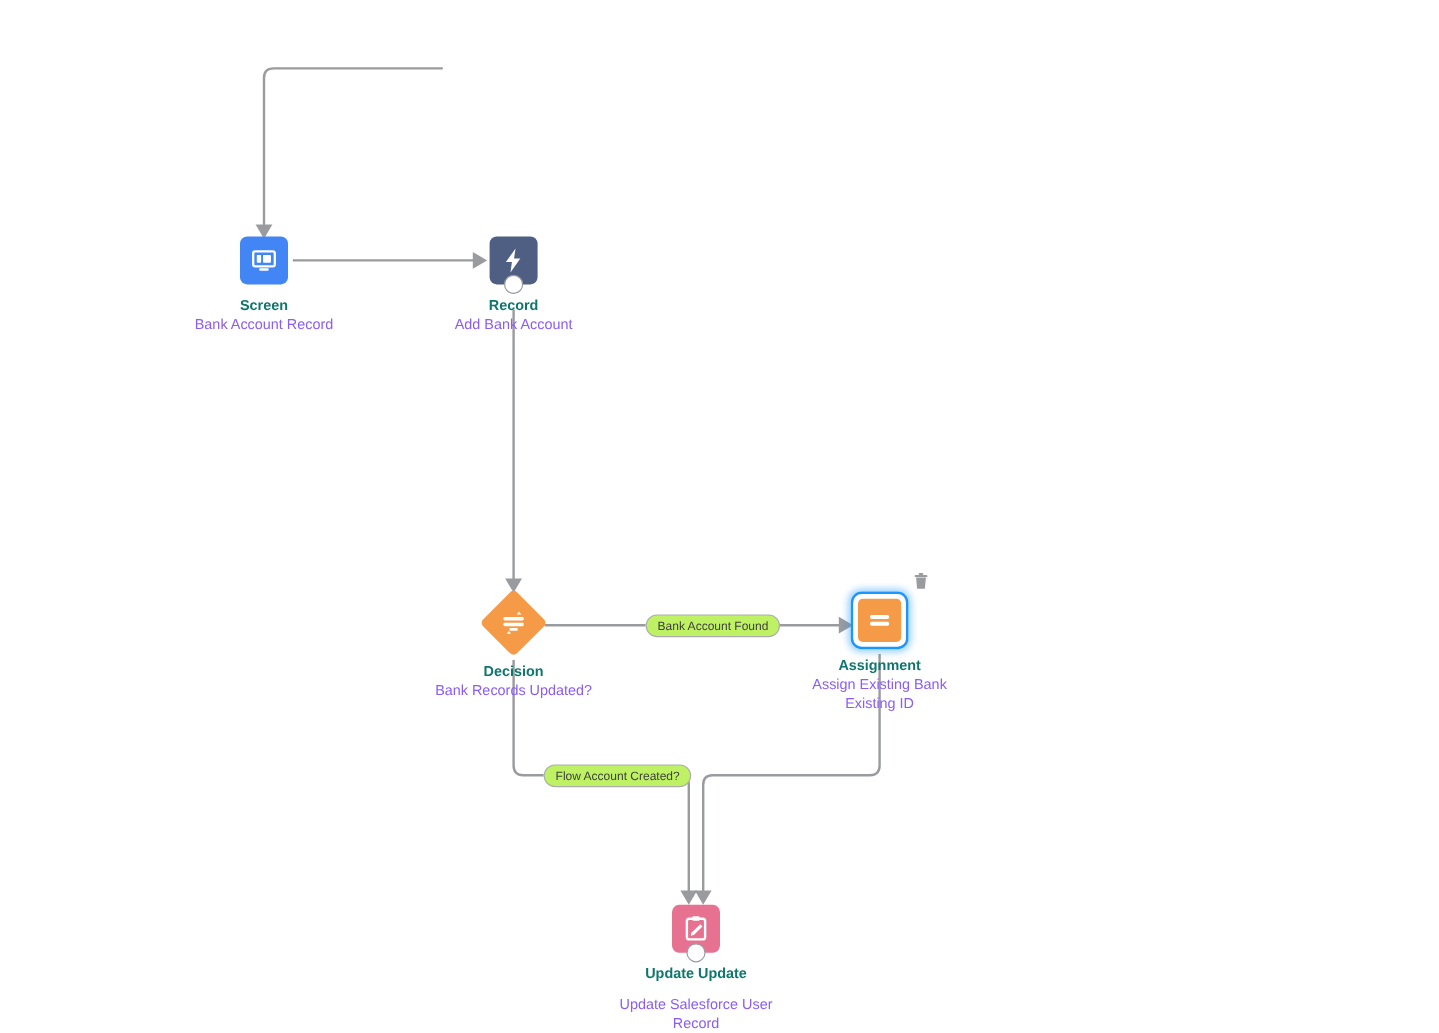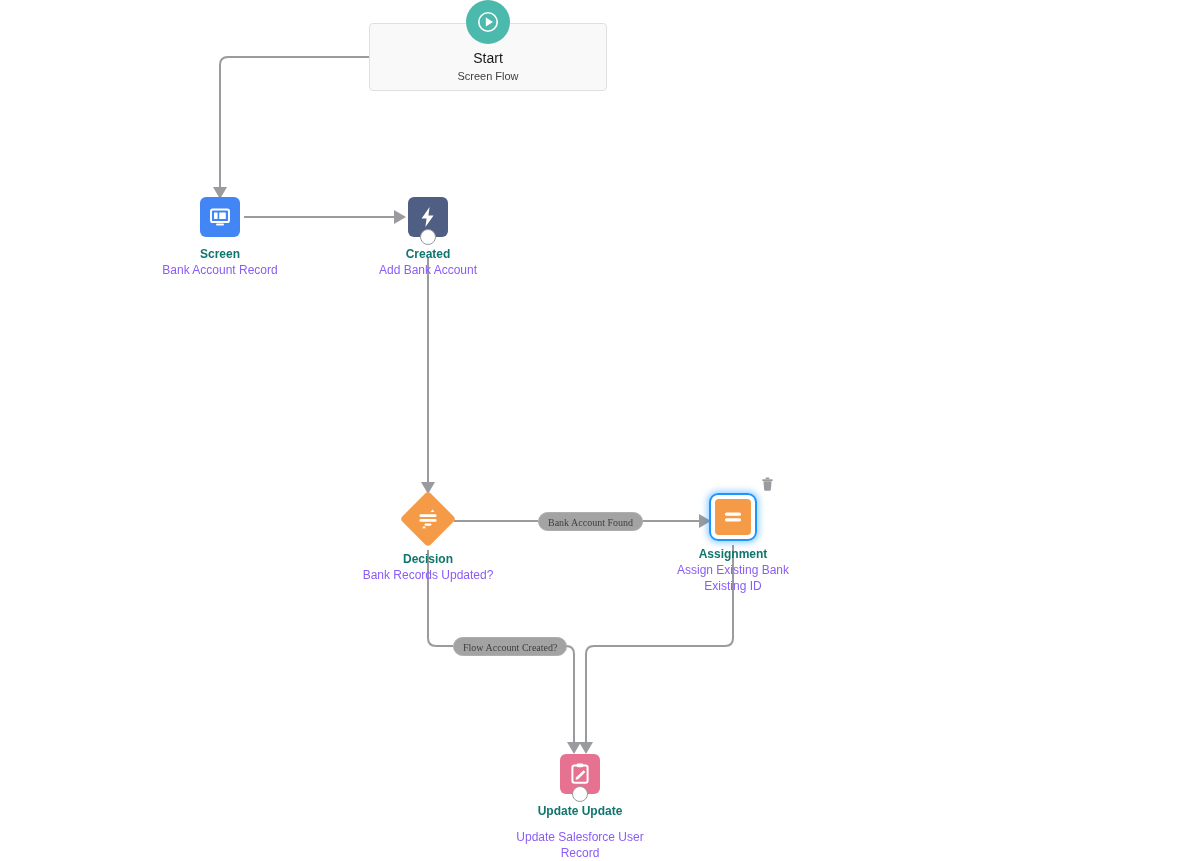--- a/index.html
+++ b/index.html
@@ -206,29 +206,28 @@
     align-items: center;
     justify-content: center;
     cursor: pointer;
   }
 
   
   .branch-pill {
     position: absolute;
     height: 19px;
     padding: 0 9px;
-    background: #a3a3a3;
+    background: #bef264;
     border: 1px solid #aeaeae;
     border-radius: 10px;
     font-size: 10px;
     color: #3e3e3c;
     line-height: 19px;
     white-space: nowrap;
     box-sizing: border-box;
-    font-family: Liberation Serif, serif;
   }
   #pill-found   { left: 538px; top: 512px; }
   #pill-created { left: 453px; top: 637px; }
 </style>
 </head>
 <body>
 
 <div id="canvas">
 
   <svg id="connectors" viewBox="0 0 1199 861" width="1199" height="861">
@@ -247,33 +246,20 @@
     <polygon class="conn-arrow" points="711,521 699,514 699,528"></polygon>
 
     <path class="conn-path" d="M 428,550 L 428,638 Q 428,646 436,646 L 453,646"></path>
     <path class="conn-path" d="M 548,646 L 566,646 Q 574,646 574,654 L 574,745"></path>
     <polygon class="conn-arrow" points="574,754 567,742 581,742"></polygon>
 
     <path class="conn-path" d="M 733,545 L 733,638 Q 733,646 725,646 L 594,646 Q 586,646 586,654 L 586,745"></path>
     <polygon class="conn-arrow" points="586,754 579,742 593,742"></polygon>
   </svg>
 
-  <div id="start-node" class="node">
-    <div class="start-box"></div>
-    <div class="start-badge">
-      <svg width="20" height="20" viewBox="0 0 20 20" aria-hidden="true">
-        <circle cx="10" cy="10" r="9.2" fill="none" stroke="#ffffff" stroke-width="1.6"></circle>
-        <polygon points="7.8,5.6 15,10 7.8,14.4" fill="#ffffff"></polygon>
-      </svg>
-    </div>
-    <div class="start-text">
-      <div class="start-title">Start</div>
-      <div class="start-sub">Screen Flow</div>
-    </div>
-  </div>
 
   <div class="node" id="screen-node" style="left:130px; top:197px; width:180px;">
     <div class="icon-sq icon-screen">
       <svg width="24" height="24" viewBox="0 0 24 24" aria-hidden="true">
         <rect x="3" y="4.5" width="18" height="12.5" rx="1.6" fill="none" stroke="#ffffff" stroke-width="1.9"></rect>
         <rect x="6" y="7.5" width="3.6" height="6.5" rx="0.6" fill="#ffffff"></rect>
         <rect x="11.2" y="7.5" width="6.6" height="6.5" rx="0.6" fill="#ffffff"></rect>
         <rect x="8" y="18.6" width="8" height="2" rx="1" fill="#ffffff"></rect>
       </svg>
     </div>
@@ -284,21 +270,21 @@
   </div>
 
   <div class="node" id="action-node" style="left:338px; top:197px; width:180px;">
     <div class="icon-sq icon-action">
       <svg width="24" height="24" viewBox="0 0 24 24" aria-hidden="true">
         <polygon points="13.6,2 5.6,13.4 10.6,13.4 9.4,22 17.6,10.4 12.4,10.4" fill="#ffffff"></polygon>
       </svg>
     </div>
     <div class="stub-circle"></div>
     <div class="node-text">
-      <div class="node-label">Created</div>
+      <div class="node-label">Record</div>
       <div class="node-sublabel">Add Bank Account</div>
     </div>
   </div>
 
   <div class="node" id="decision-node">
     <div class="diamond-wrap">
       <div class="diamond-shape"></div>
       <div class="diamond-icon">
         <svg width="22" height="22" viewBox="0 0 22 22" aria-hidden="true">
           <rect x="2.5" y="6.2" width="17" height="2.8" rx="1.2" fill="#ffffff"></rect>

